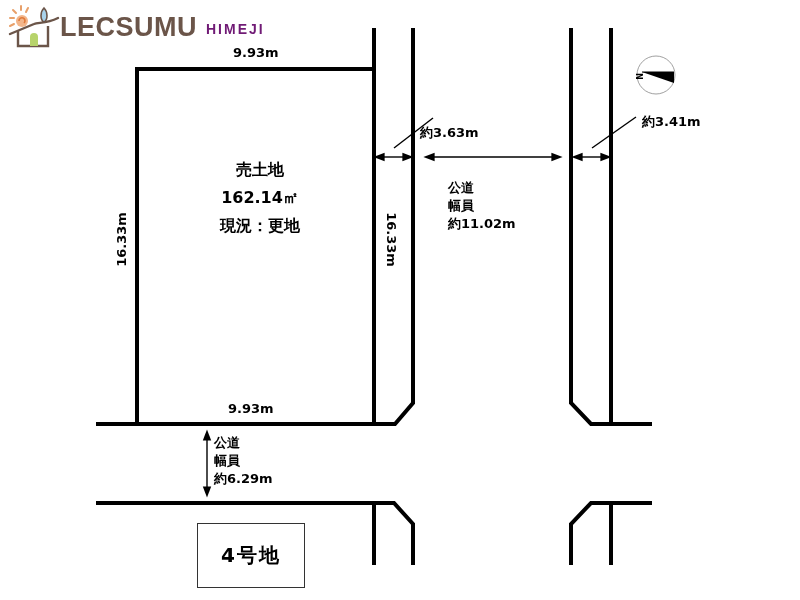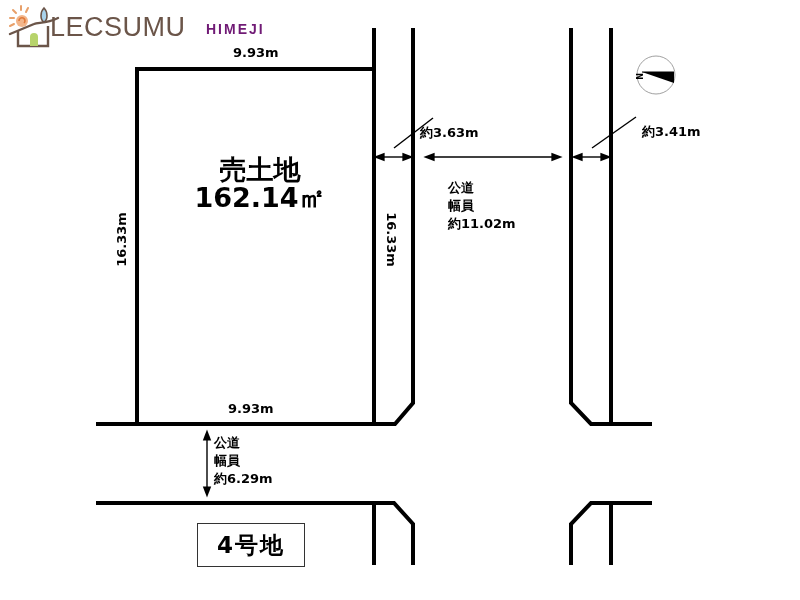--- a/index.html
+++ b/index.html
@@ -1,28 +1,28 @@
 <!DOCTYPE html>
 <html><head>
 <meta charset="utf-8">
 <style>
   html, body { margin:0; padding:0; background:#ffffff; }
   body { width:800px; height:600px; position:relative; overflow:hidden; font-family:"DejaVu Sans", sans-serif; color:#000; }
   svg.plan { position:absolute; left:0; top:0; }
   .txt { position:absolute; white-space:nowrap; }
   .logo { position:absolute; left:6px; top:4px; width:300px; height:44px; }
-  .logo-main { position:absolute; left:44px; top:8px; font-family:"Liberation Sans", sans-serif; font-weight:normal; font-size:27px; color:#6b5549; letter-spacing:0.5px; }
+  .logo-main { position:absolute; left:54px; top:8px; font-family:"Liberation Sans", sans-serif; font-weight:bold; font-size:27px; color:#6b5549; letter-spacing:0.5px; }
   .logo-sub { position:absolute; left:200px; top:17px; font-family:"Liberation Sans", sans-serif; font-weight:bold; font-size:14px; color:#701a75; letter-spacing:2px; }
   .dim { font-size:13px; font-weight:bold; }
-  .lotinfo { position:absolute; left:160px; top:156px; width:200px; text-align:center; font-size:27px; font-weight:bold; line-height:28px; }
+  .lotinfo { position:absolute; left:160px; top:156px; width:200px; text-align:center; font-size:16px; font-weight:bold; line-height:28px; }
   .lotinfo div { white-space:nowrap; }
   .road-label { font-size:13px; font-weight:bold; line-height:18px; }
   .rot-ccw { transform:rotate(-90deg); transform-origin:center; }
   .rot-cw { transform:rotate(90deg); transform-origin:center; }
-  .lot-badge { position:absolute; left:197px; top:523px; width:108px; height:44px; border:1.5px solid #333; box-sizing:border-box; display:flex; align-items:center; justify-content:center; font-size:23px; font-weight:bold; letter-spacing:2px; }
+  .lot-badge { position:absolute; left:197px; top:523px; width:108px; height:65px; border:1.5px solid #333; box-sizing:border-box; display:flex; align-items:center; justify-content:center; font-size:20px; font-weight:bold; letter-spacing:2px; }
 </style>
 </head>
 <body>
 
 <div class="logo">
   <svg width="60" height="44" viewBox="0 0 60 44">
 
     <g stroke="#e8a06a" stroke-width="2" stroke-linecap="round">
       <line x1="4" y1="14" x2="8" y2="14"></line>
       <line x1="7" y1="6" x2="10" y2="9"></line>
@@ -89,25 +89,26 @@
     <text x="-17" y="1" font-size="8" font-weight="bold" transform="rotate(90,-17,-2)" font-family="DejaVu Sans, sans-serif">N</text>
   </g>
 </svg>
 
 <div class="txt dim" style="left:233px;top:45px;">9.93m</div>
 <div class="txt dim" style="left:228px;top:401px;">9.93m</div>
 <div class="txt dim rot-ccw" style="left:94px;top:232px;">16.33m</div>
 <div class="txt dim rot-cw" style="left:364px;top:232px;">16.33m</div>
 
 <div class="txt dim" style="left:420px;top:107px;margin-top:17px;">約3.63m</div>
-<div class="txt dim" style="left:642px;top:123px;">約3.41m</div>
+<div class="txt dim" style="left:642px;top:113px;">約3.41m</div>
 
 <div class="lotinfo">
   <div>売土地</div>
   <div>162.14㎡</div>
+  <div>現況：更地</div>
 </div>
 
 <div class="txt road-label" style="left:448px;top:179px;width:100px;">
   <div>公道</div>
   <div>幅員</div>
   <div>約11.02m</div>
 </div>
 
 <div class="txt road-label" style="left:214px;top:434px;width:88px;">
   <div>公道</div>

